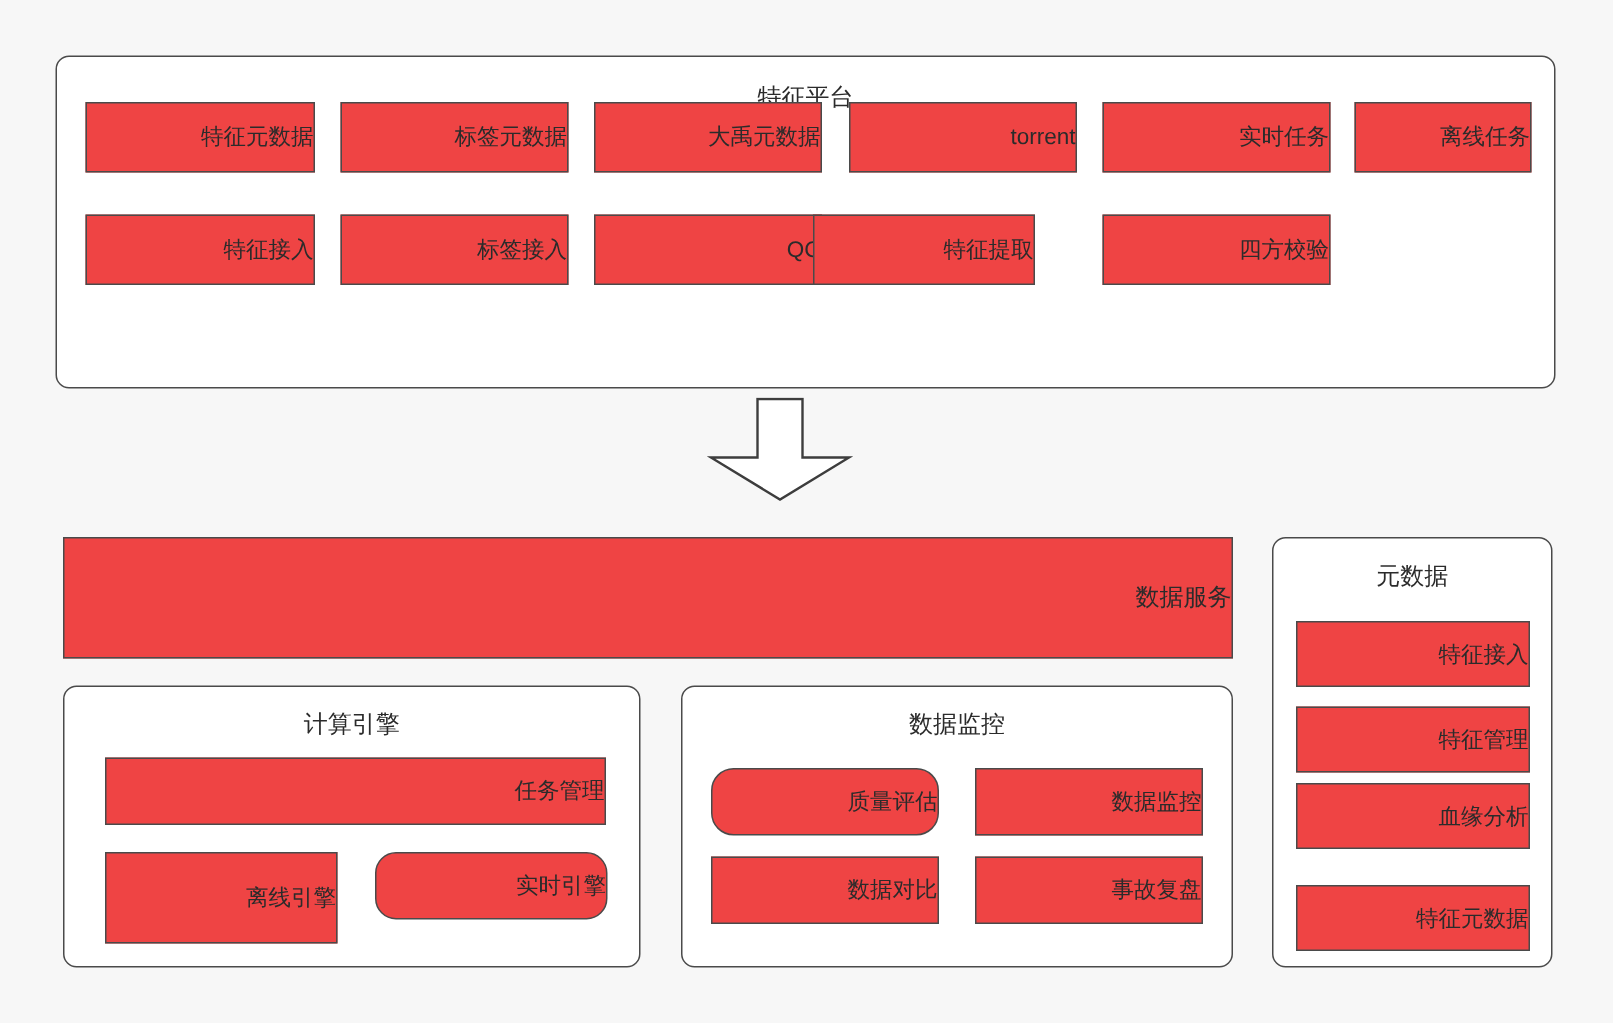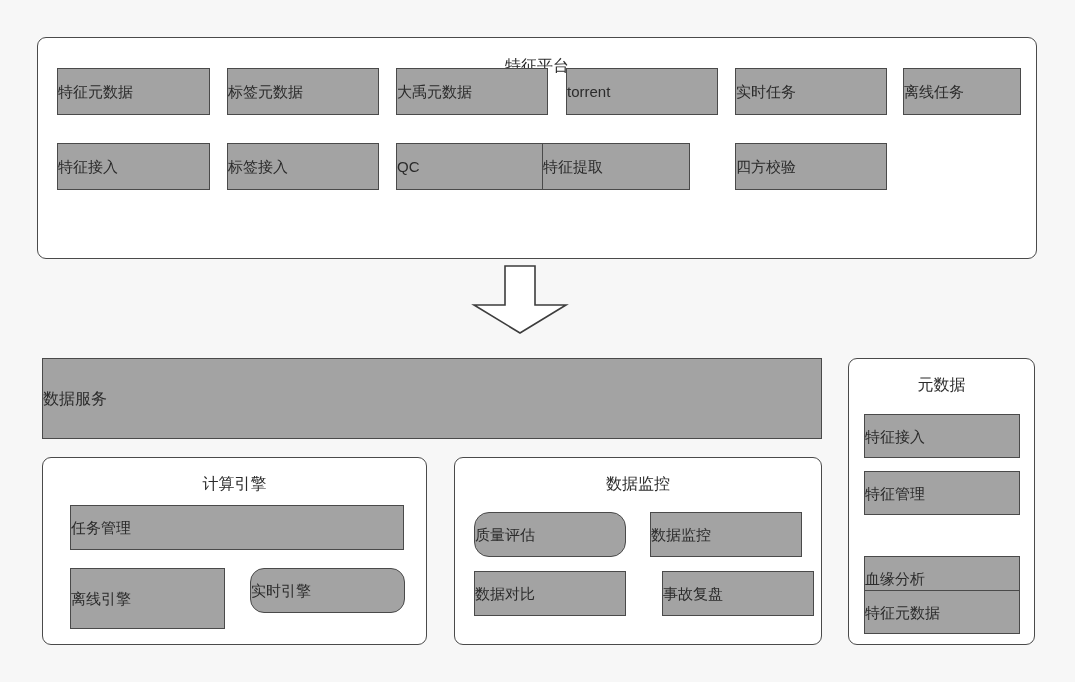--- a/index.html
+++ b/index.html
@@ -23,26 +23,26 @@
   
   .panel-round {
     position: absolute;
     background: #ffffff;
     border: 1.6px solid #4a4a4a;
     border-radius: 9px;
     box-sizing: border-box;
   }
   .box-sharp {
     position: absolute;
-    background: #a3a3a3;
+    background: #ef4444;
     border: 1.6px solid #4a4a4a;
     box-sizing: border-box;
     display: flex;
     align-items: center;
-    justify-content: flex-start;
+    justify-content: flex-end;
     text-align: center;
   }
   .panel-title {
     position: absolute;
     left: 0;
     right: 0;
     text-align: center;
     font-size: 16px;
     color: #2b2b2b;
     line-height: 1;
@@ -127,38 +127,38 @@
     height: 188px;
   }
   #quality-title { top: 18px; }
   .q-cell {
     width: 152px;
     height: 45px;
   }
   #q-cell-0 { left: 474px; top: 512px; border-radius: 15px; }
   #q-cell-1 { left: 650px; top: 512px; }
   #q-cell-2 { left: 474px; top: 571px; }
-  #q-cell-3 { left: 650px; top: 571px; margin-left: 12px; }
+  #q-cell-3 { left: 650px; top: 571px; }
 
   
   #metadata-panel {
     left: 848px;
     top: 358px;
     width: 187px;
     height: 287px;
   }
   #metadata-title { top: 18px; }
   .meta-cell {
     left: 864px;
     width: 156px;
     height: 44px;
   }
   #meta-cell-0 { top: 414px; }
   #meta-cell-1 { top: 471px; }
-  #meta-cell-2 { top: 556px; }
+  #meta-cell-2 { top: 522px; }
   #meta-cell-3 { top: 590px; }
 </style>
 </head>
 <body>
 
 <div id="canvas">
 
   <div class="panel-round" id="platform-panel">
     <div class="panel-title" id="platform-title">特征平台</div>
   </div>

